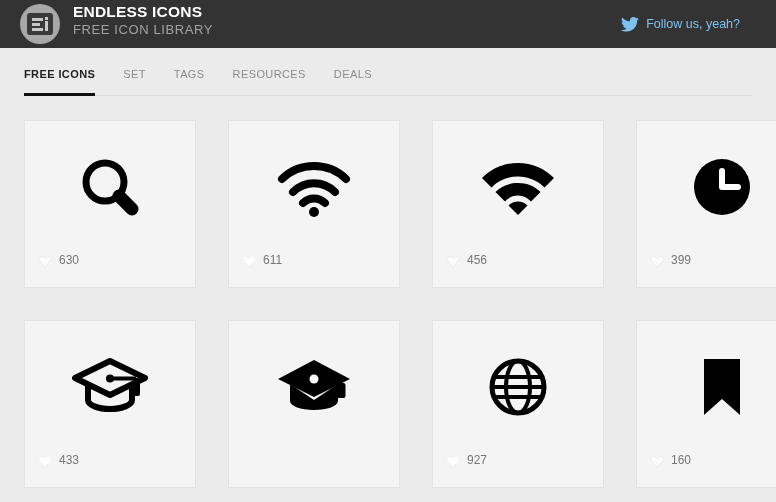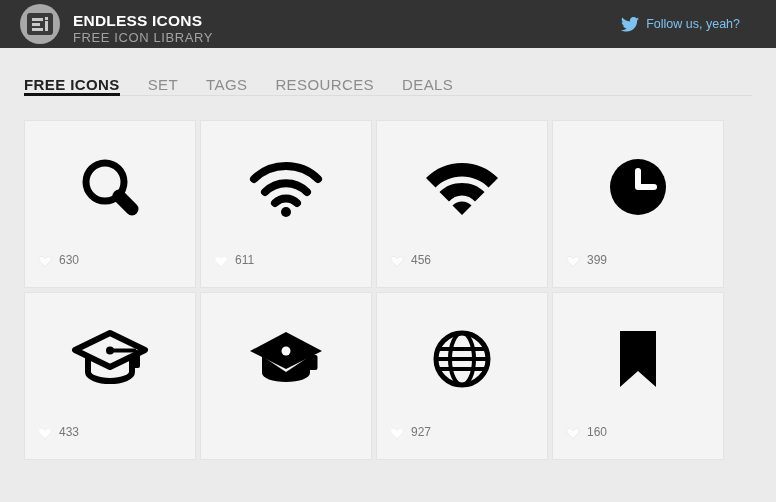--- a/index.html
+++ b/index.html
@@ -13,21 +13,21 @@
 
   
   .header {
     position: relative;
     height: 48px;
     background: #333333;
     display: flex;
     align-items: center;
     padding: 0 20px;
   }
-  .brand { display: flex; align-items: flex-end; }
+  .brand { display: flex; align-items: flex-start; }
   .logo-badge {
     width: 40px; height: 40px;
     border-radius: 50%;
     background: #a9a9a9;
     display: flex; align-items: center; justify-content: center;
     margin-right: 13px;
   }
   .logo-mark {
     width: 26px; height: 22px;
     background: #3a3a3a;
@@ -99,24 +99,24 @@
     position: relative;
   }
   .nav {
     display: flex;
     align-items: flex-end;
     height: 48px;
     padding-top: 30px;
     border-bottom: 1px solid #dcdcdc;
   }
   .nav-item {
-    font-size: 15px;
+    font-size: 11px;
     letter-spacing: 0.4px;
     color: #8c8c8c;
-    padding-bottom: 2px;
+    padding-bottom: 15px;
     margin-right: 28px;
     cursor: pointer;
     position: relative;
   }
   .nav-item.active {
     color: #222222;
     font-weight: bold;
   }
   .nav-item.active::after {
     content: "";
@@ -124,21 +124,21 @@
     left: 0; right: 0; bottom: -1px;
     height: 3px;
     background: #111111;
   }
 
   
   .grid {
     padding: 24px 24px 0 24px;
     display: grid;
     grid-template-columns: repeat(4, 172px);
-    gap: 4px;
+    gap: 32px;
   }
   .card {
     width: 172px;
     height: 168px;
     background: #f4f4f4;
     border: 1px solid #e3e3e3;
     position: relative;
     cursor: pointer;
   }
   .card-art {

